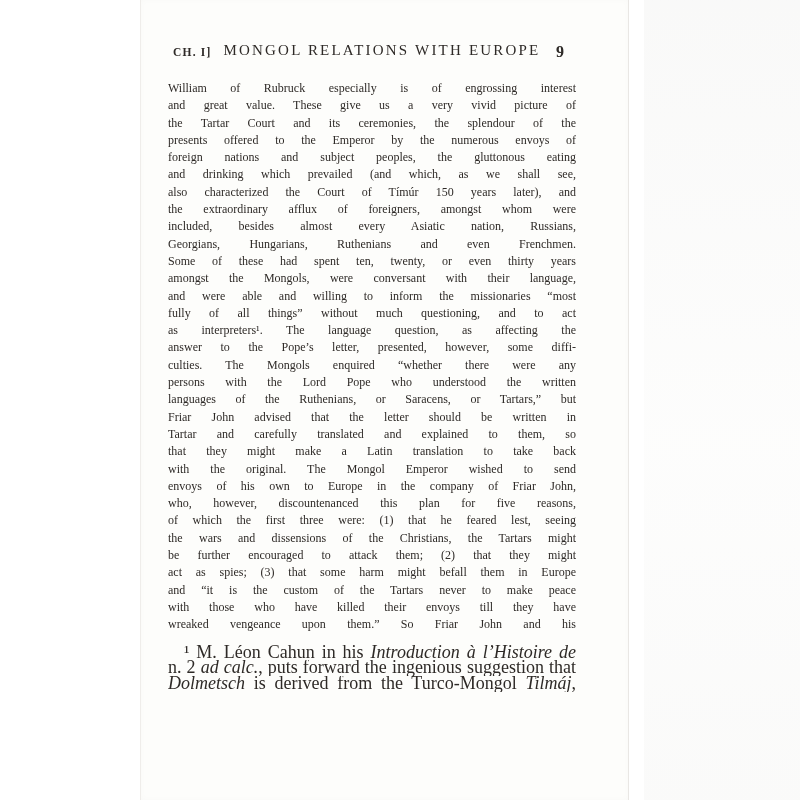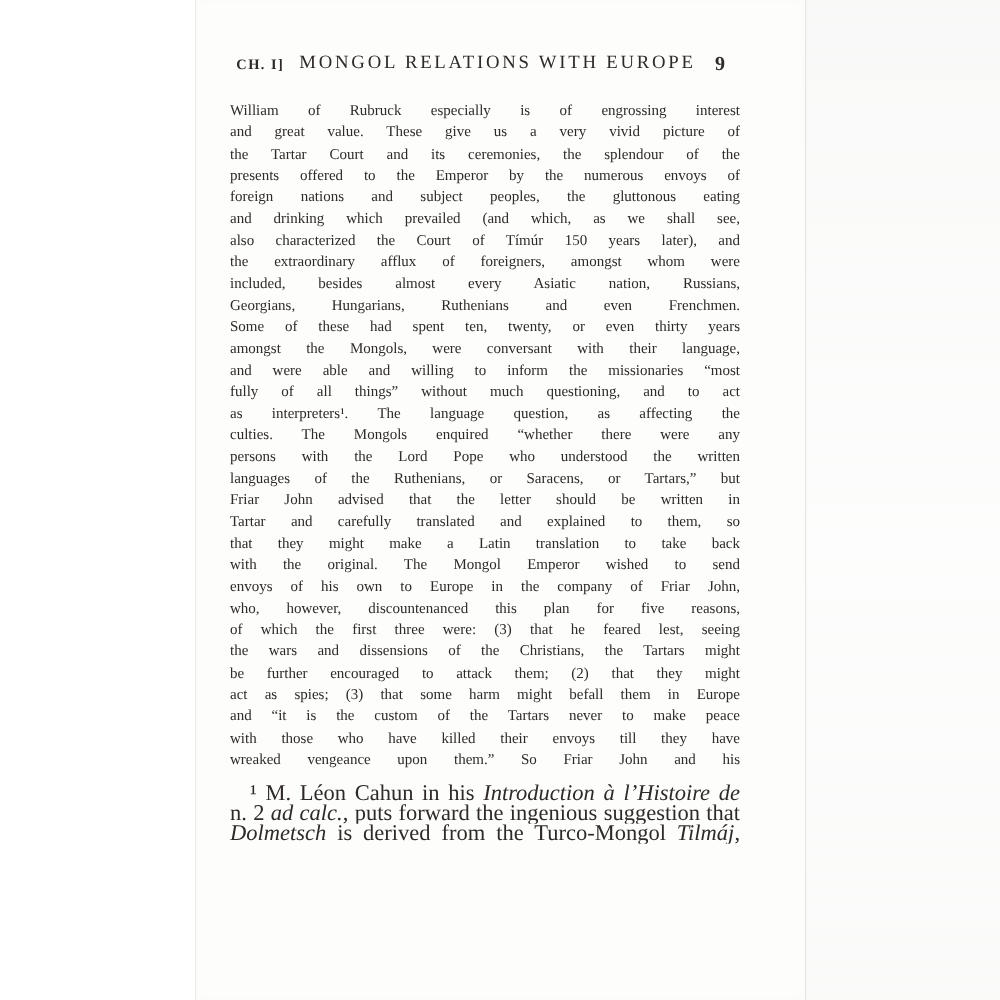--- a/index.html
+++ b/index.html
@@ -11,21 +11,21 @@
     overflow: hidden;
     --ink: #2e2a27;
     --paper: #fdfdfb;
   }
   .right-shade {
     position: absolute; left: 644px; top: 0; right: 0; bottom: 0;
     background: linear-gradient(180deg, #f4f4f3 0%, #fbfbfa 55%, #f6f6f5 100%);
     opacity: .55;
   }
   .scan-page {
-    position: absolute; left: 156px; top: 0;
+    position: absolute; left: 140px; top: 0;
     width: 487px; height: 800px;
     background: var(--paper);
     border-left: 1px solid #efedea;
     border-right: 1px solid #e9e7e4;
     box-shadow: 0 0 6px rgba(0,0,0,0.02) inset;
   }
   .content {
     position: absolute; left: 27px; top: 42px; width: 408px;
     color: var(--ink);
   }
@@ -79,30 +79,31 @@
         <div class="line">and drinking which prevailed (and which, as we shall see,</div>
         <div class="line">also characterized the Court of Tímúr 150 years later), and</div>
         <div class="line">the extraordinary afflux of foreigners, amongst whom were</div>
         <div class="line">included, besides almost every Asiatic nation, Russians,</div>
         <div class="line">Georgians, Hungarians, Ruthenians and even Frenchmen.</div>
         <div class="line">Some of these had spent ten, twenty, or even thirty years</div>
         <div class="line">amongst the Mongols, were conversant with their language,</div>
         <div class="line">and were able and willing to inform the missionaries “most</div>
         <div class="line">fully of all things” without much questioning, and to act</div>
         <div class="line">as interpreters¹.  The language question, as affecting the</div>
+        <div class="line">answer to the Pope’s letter, presented, however, some diffi-</div>
         <div class="line">culties.  The Mongols enquired “whether there were any</div>
         <div class="line">persons with the Lord Pope who understood the written</div>
         <div class="line">languages of the Ruthenians, or Saracens, or Tartars,” but</div>
         <div class="line">Friar John advised that the letter should be written in</div>
         <div class="line">Tartar and carefully translated and explained to them, so</div>
         <div class="line">that they might make a Latin translation to take back</div>
         <div class="line">with the original.  The Mongol Emperor wished to send</div>
         <div class="line">envoys of his own to Europe in the company of Friar John,</div>
         <div class="line">who, however, discountenanced this plan for five reasons,</div>
-        <div class="line">of which the first three were: (3) that he feared lest, seeing</div>
+        <div class="line">of which the first three were: (1) that he feared lest, seeing</div>
         <div class="line">the wars and dissensions of the Christians, the Tartars might</div>
         <div class="line">be further encouraged to attack them; (2) that they might</div>
         <div class="line">act as spies; (3) that some harm might befall them in Europe</div>
         <div class="line">and “it is the custom of the Tartars never to make peace</div>
         <div class="line">with those who have killed their envoys till they have</div>
         <div class="line">wreaked vengeance upon them.”  So Friar John and his</div>
       </div>
 
     <div class="footnote">
         <div class="line"><span>¹ M. Léon Cahun in his </span><span class="it">Introduction à l’Histoire de l’Asie</span><span>, p. 353,</span></div>

